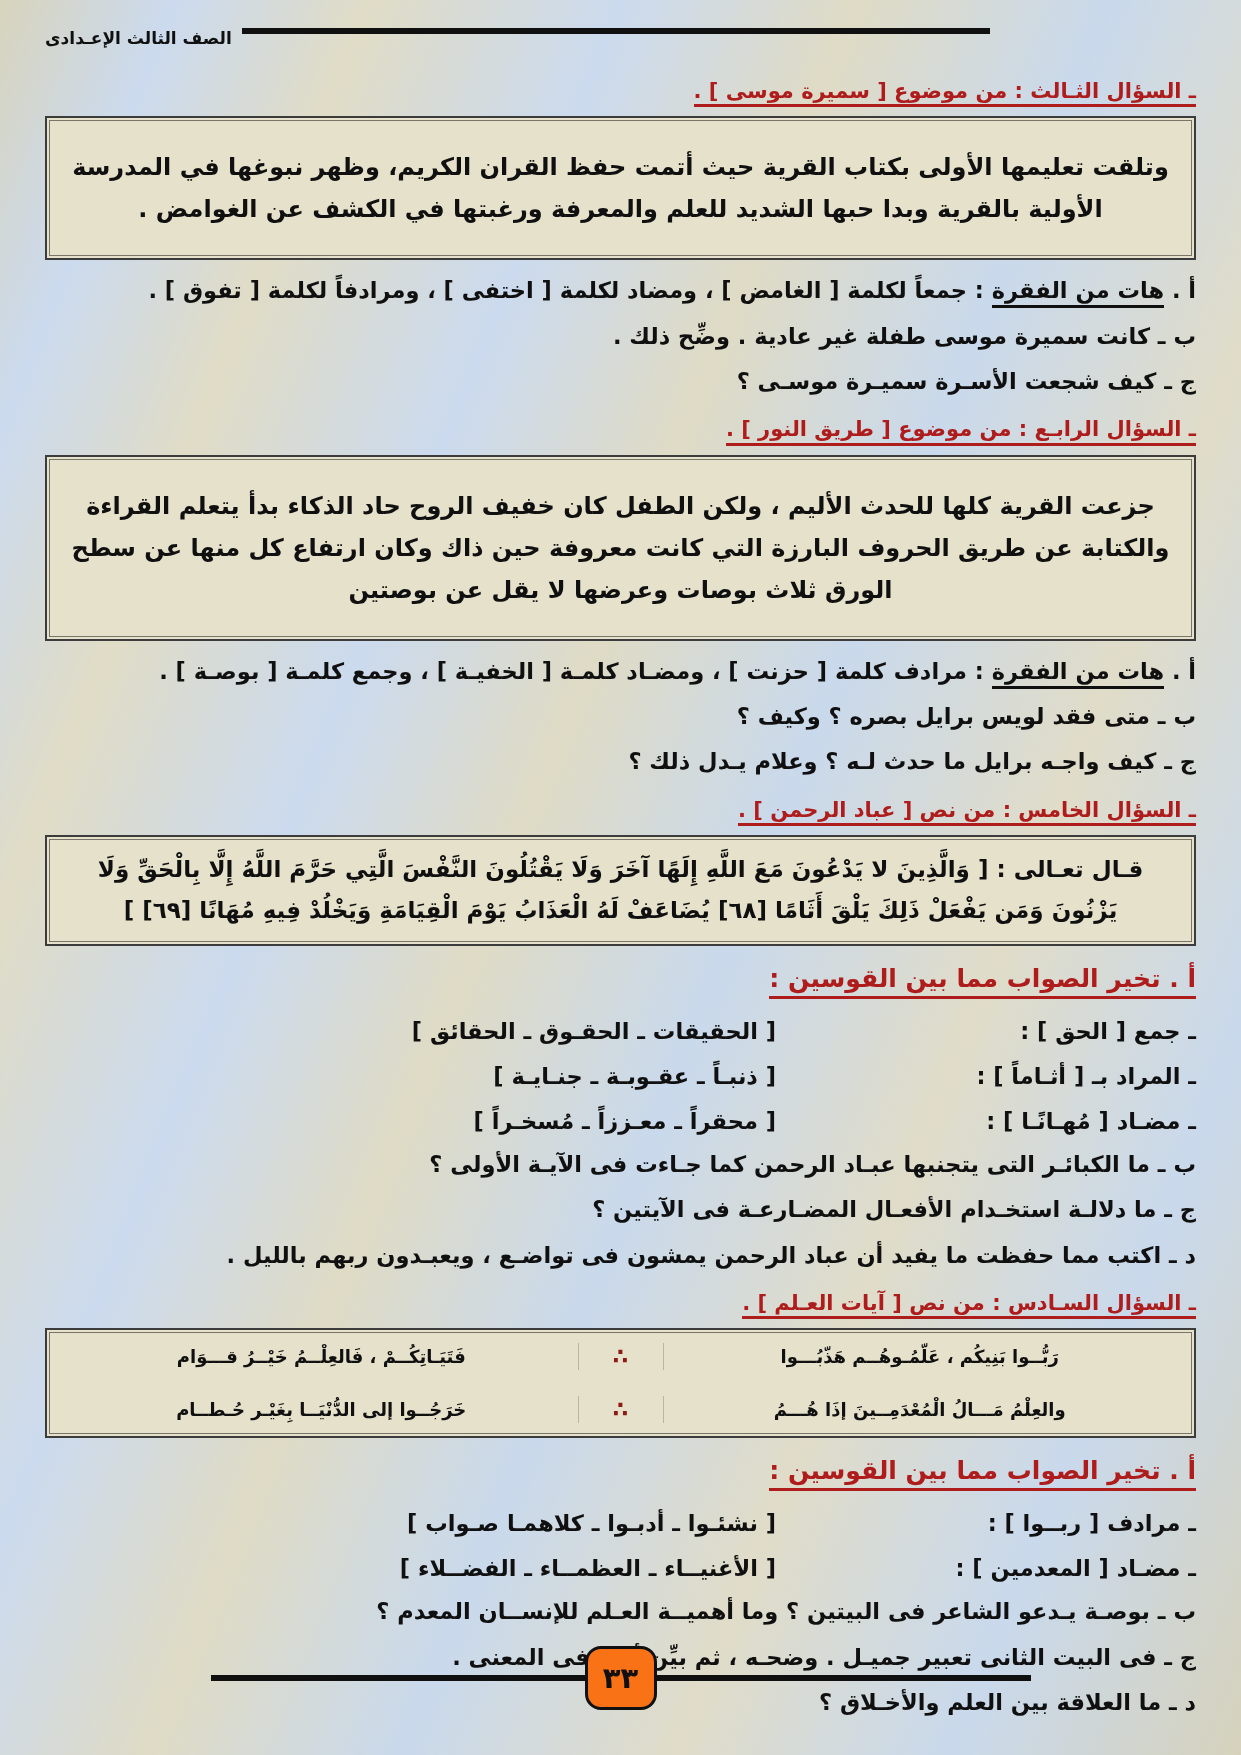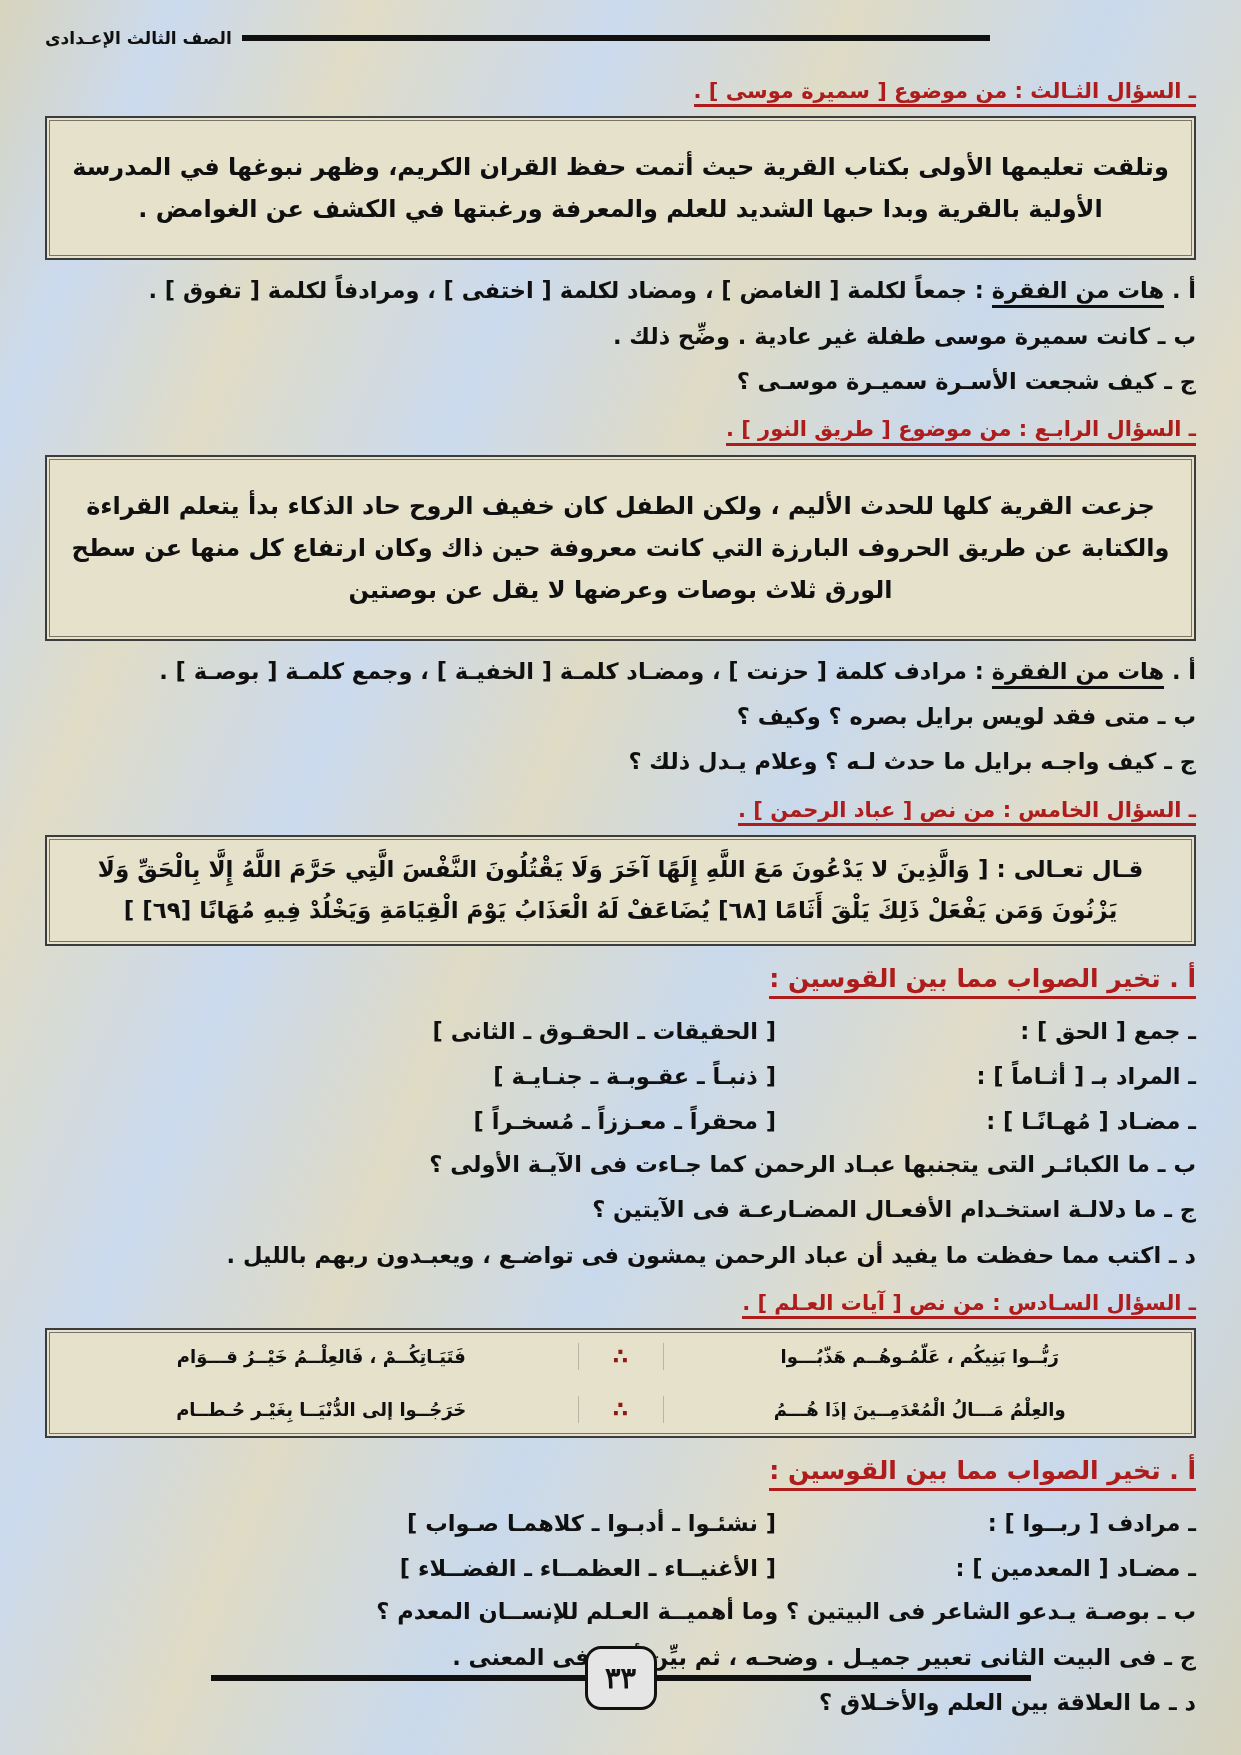--- a/index.html
+++ b/index.html
@@ -19,21 +19,21 @@
     color:var(--ink);
     background:
       linear-gradient(112deg,
         #d8d4bd 0%, #cbdaee 9%, #e0dcc6 19%, #cbdaee 32%,
         #dfdbc5 44%, #c9d9ec 57%, #e0dcc8 71%, #c9d9ec 85%, #d6d2bc 100%);
     position:relative;
   }
   .page{padding:16px 45px 0 45px; position:relative; height:100%;}
 
   
-  .top{display:flex; direction:ltr; align-items:center; margin-top:12px;}
+  .top{display:flex; direction:ltr; margin-top:12px;}
   .grade{font-size:17px; letter-spacing:0; white-space:nowrap; padding-right:10px;}
   .dline{height:3px; border-top:4px solid var(--ink); border-bottom:2px solid var(--ink);}
   .top .dline{width:748px;}
 
   
   .qhead-row{text-align:right;}
   .qheading{
     display:inline-block;
     color:var(--red);
     font-size:21px;
@@ -121,26 +121,25 @@
     position:relative;
     width:820px;
     margin:0 auto;
     top:32px;
   }
   .page-badge{
     position:absolute;
     left:50%; top:50%;
     transform:translate(-50%,-50%);
     width:72px; height:64px;
-    background:#e5e5e5;
+    background:#f97316;
     border:3px solid #111;
     border-radius:16px;
     display:flex; align-items:center; justify-content:center;
     font-size:29px;
-    font-family:Liberation Serif, serif;
   }
   .spacer-lg{height:30px;}
   .spacer-md{height:20px;}
 </style>
 </head>
 <body>
 
 <div class="page">
 
   <header class="top">
@@ -191,21 +190,21 @@
       <span class="qheading">ـ السؤال الخامس : من نص [ عباد الرحمن ] .</span>
     </div>
     <div class="box">
       <p class="qtext">قـال تعـالى : [ وَالَّذِينَ لا يَدْعُونَ مَعَ اللَّهِ إِلَهًا آخَرَ وَلَا يَقْتُلُونَ النَّفْسَ الَّتِي حَرَّمَ اللَّهُ إِلَّا بِالْحَقِّ وَلَا يَزْنُونَ وَمَن يَفْعَلْ ذَلِكَ يَلْقَ أَثَامًا [٦٨] يُضَاعَفْ لَهُ الْعَذَابُ يَوْمَ الْقِيَامَةِ وَيَخْلُدْ فِيهِ مُهَانًا [٦٩] ]</p>
     </div>
     <div class="choose-row">
       <span class="choose">أ . تخير الصواب مما بين القوسين :</span>
     </div>
     <div class="mcq">
       <span class="mcq-label">ـ جمع [ الحق ] :</span>
-      <span class="mcq-options">[ الحقيقات ـ الحقـوق ـ الثانى ]</span>
+      <span class="mcq-options">[ الحقيقات ـ الحقـوق ـ الحقائق ]</span>
     </div>
     <div class="mcq">
       <span class="mcq-label">ـ المراد بـ [ أثـاماً ] :</span>
       <span class="mcq-options">[ ذنبـاً ـ عقـوبـة ـ جنـايـة ]</span>
     </div>
     <div class="mcq">
       <span class="mcq-label">ـ مضـاد [ مُهـانًـا ] :</span>
       <span class="mcq-options">[ محقراً ـ معـززاً ـ مُسخـراً ]</span>
     </div>
     <p class="qline">ب ـ ما الكبائـر التى يتجنبها عبـاد الرحمن كما جـاءت فى الآيـة الأولى ؟</p>

